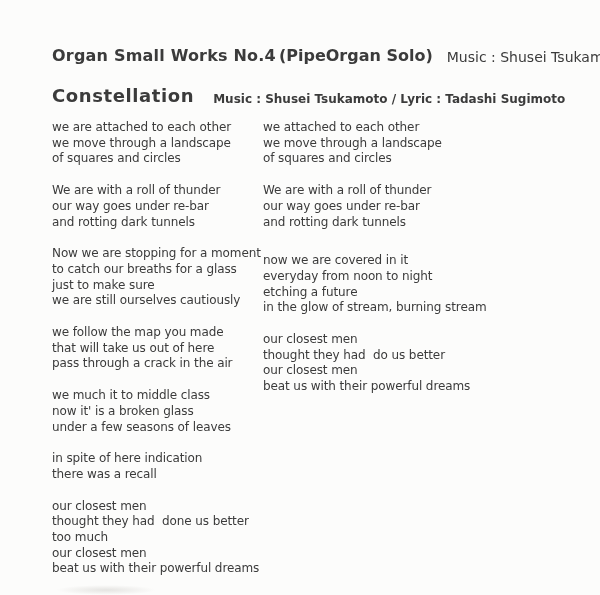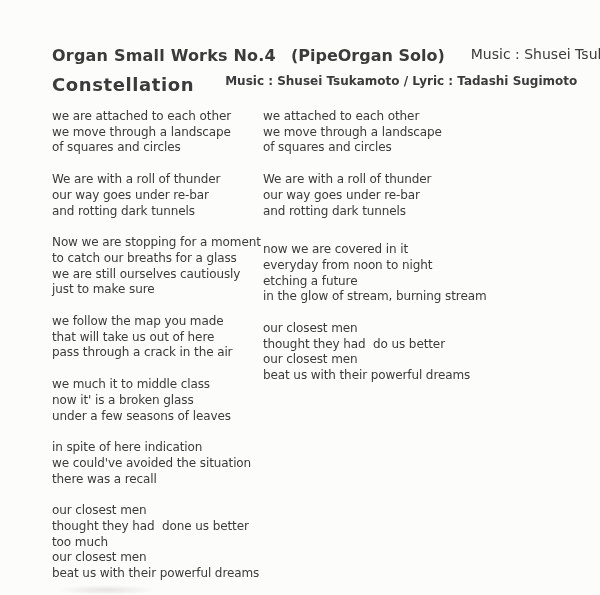--- a/index.html
+++ b/index.html
@@ -9,28 +9,28 @@
     font-family: "DejaVu Sans", sans-serif;
   }
   .page {
     position: relative;
     width: 600px; height: 595px;
     background: #fcfcfb;
     color: #3b3b3b;
     overflow: hidden;
   }
   .header { padding: 46px 0 0 52px; }
-  .header-line { display: flex; align-items: flex-start; gap: 12px; }
+  .header-line { display: flex; align-items: flex-end; }
   .album-title {
     font-size: 16px; font-weight: bold; letter-spacing: 0.2px;
     white-space: pre;
   }
   .album-subtitle { font-size: 16px; font-weight: 600; margin-left: 3px; white-space: pre; }
   .album-credit { font-size: 14px; font-weight: 400; margin-left: 14px; white-space: pre; }
-  .header-line2 { margin-top: 9px; }
+  .header-line2 { margin-top: 20px; }
   .song-title { font-size: 18px; font-weight: bold; letter-spacing: 0.6px; white-space: pre; }
   .song-credit { font-size: 12px; font-weight: 600; margin-left: 19px; white-space: pre; }
 
   .columns { display: flex; padding: 14px 0 0 52px; }
   .col-left { width: 211px; flex: 0 0 211px; }
   .col-right { flex: 1 1 auto; }
   .stanza { margin: 0 0 16px 0; }
   .stanza.extra-gap { margin-top: 23px; }
   .line {
     font-size: 12px;
@@ -73,36 +73,35 @@
         <p class="line">of squares and circles</p>
       </div>
       <div class="stanza">
         <p class="line">We are with a roll of thunder</p>
         <p class="line">our way goes under re-bar</p>
         <p class="line">and rotting dark tunnels</p>
       </div>
       <div class="stanza">
         <p class="line">Now we are stopping for a moment</p>
         <p class="line">to catch our breaths for a glass</p>
+        <p class="line">just to make sure</p>
         <p class="line">we are still ourselves cautiously</p>
-        <p class="line">just to make sure</p>
       </div>
       <div class="stanza">
         <p class="line">we follow the map you made</p>
         <p class="line">that will take us out of here</p>
         <p class="line">pass through a crack in the air</p>
       </div>
       <div class="stanza">
         <p class="line">we much it to middle class</p>
         <p class="line">now it' is a broken glass</p>
         <p class="line">under a few seasons of leaves</p>
       </div>
       <div class="stanza">
         <p class="line">in spite of here indication</p>
-        <p class="line">we could've avoided the situation</p>
         <p class="line">there was a recall</p>
       </div>
       <div class="stanza">
         <p class="line">our closest men</p>
         <p class="line">thought they had  done us better too much</p>
         <p class="line">our closest men</p>
         <p class="line">beat us with their powerful dreams</p>
       </div>
     </div>
 

